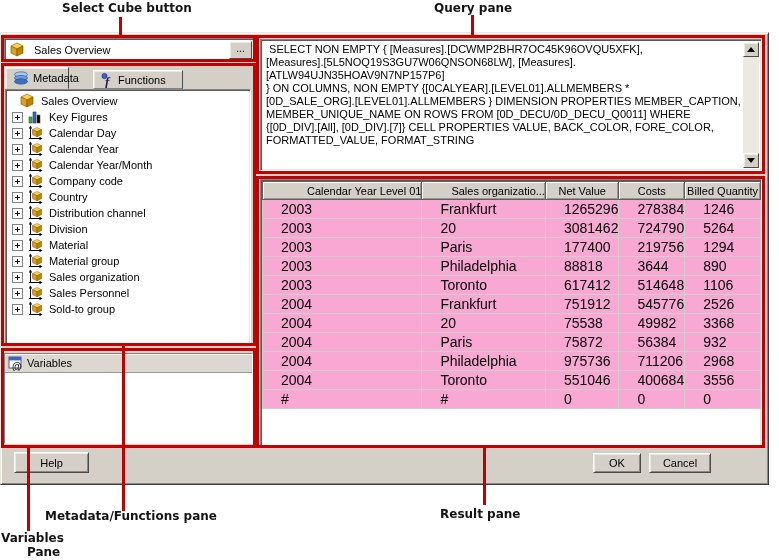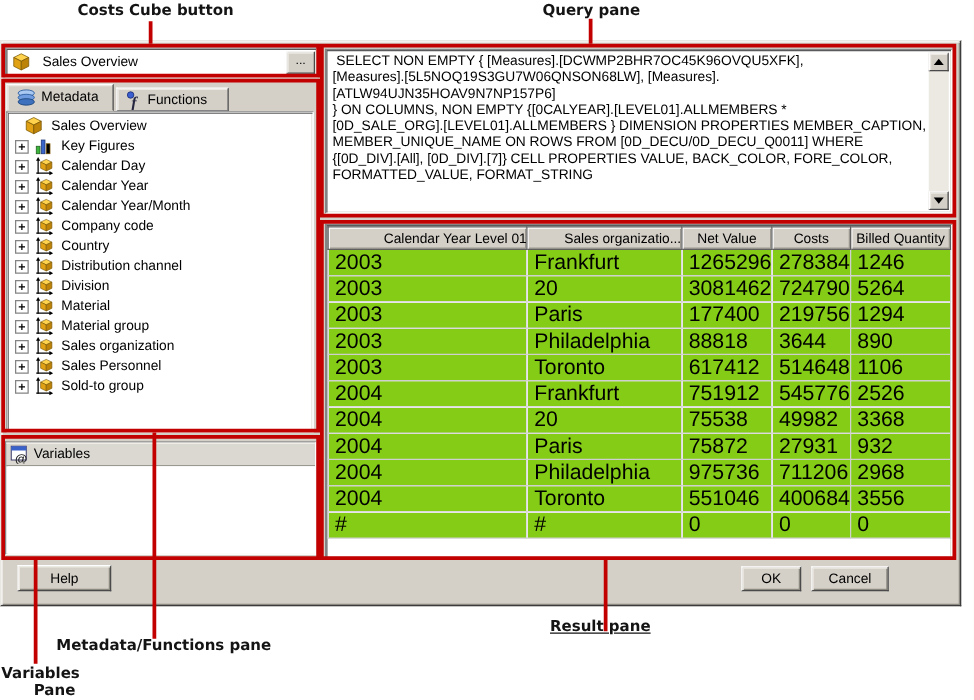--- a/index.html
+++ b/index.html
@@ -22,21 +22,21 @@
   .cube-field { position:absolute; left:3px; top:5px; width:250px; height:24px; display:flex; align-items:center; }
   .cube-field .val { flex:1; padding-left:5px; }
   .browse-btn { position:relative; width:23px; height:18px; margin-right:1px; flex:0 0 auto;
     background:var(--gray); border:1px solid; border-color:#fdfdfd #4a4a4a #4a4a4a #fdfdfd;
     box-shadow: inset 1px 1px 0 #ece9e2; font-size:10px; text-align:center; line-height:14px; cursor:pointer; }
 
   
   .tab { position:absolute; display:flex; align-items:center; gap:4px; padding:0 7px;
     background:var(--gray); border:1px solid; border-color:#fdfdfd #4a4a4a transparent #fdfdfd;
     box-shadow: inset 1px 1px 0 #ece9e2; cursor:pointer; }
-  .tab-active { left:4px; top:34px; height:22px; width:86px; z-index:3; }
+  .tab-active { left:4px; top:34px; height:22px; width:64px; z-index:3; }
   .tab-idle   { left:92px; top:37px; height:19px; width:90px; border-bottom:1px solid #848484; }
 
   
   .tree-panel { position:absolute; left:4px; top:56px; width:246px; height:257px; overflow:hidden; padding:3px 0 0 2px; }
   .tree-row { height:16px; display:flex; align-items:center; white-space:nowrap; }
   .tree-root .ticon { margin-left:11px; }
   .expander { width:11px; height:11px; margin-left:4px; flex:0 0 auto; background:#fff;
     border:1px solid #848484; position:relative; cursor:pointer; }
   .expander::before, .expander::after { content:""; position:absolute; background:#000; }
   .expander::before { left:2px; top:4px; width:5px; height:1px; }
@@ -60,22 +60,22 @@
     display:flex; align-items:center; justify-content:center; cursor:pointer; }
   .sb-up { top:0; } .sb-dn { bottom:0; }
   .tri-up { width:0; height:0; border-left:4px solid transparent; border-right:4px solid transparent; border-bottom:5px solid #000; }
   .tri-dn { width:0; height:0; border-left:4px solid transparent; border-right:4px solid transparent; border-top:5px solid #000; }
 
   
   .result-pane { position:absolute; left:259px; top:146px; width:502px; height:268px; overflow:hidden; }
   table.result { border-collapse:collapse; table-layout:fixed; margin:1px 0 0 1px; }
   table.result th { height:18px; background:var(--gray); font-weight:normal; font-size:11px; text-align:center;
     border:1px solid #5f5f5f; box-shadow: inset 1px 1px 0 #fdfdfd, inset -1px -1px 0 #9a978e; overflow:hidden; white-space:nowrap; }
-  table.result td { height:19px; border:1px solid #cfcfcf; padding-left:5px; font-size:17px;
-    overflow:hidden; white-space:nowrap; background:#84cc16; }
+  table.result td { height:19px; border:1px solid #cfcfcf; padding-left:18px; font-size:14px;
+    overflow:hidden; white-space:nowrap; background:#f9a8d4; }
   .c0{width:143px;padding-left:44px;} .c1{width:98px;padding-left:29px;} .c2{width:71px;} .c3{width:50px;} .c4{width:97px;}
 
   
   .help-btn { left:13px; top:419px; width:75px; height:21px; }
   .ok-btn   { left:592px; top:420px; width:48px; height:20px; }
   .cancel-btn { left:648px; top:420px; width:62px; height:20px; }
 
   
   .ann-rect { position:absolute; border:3px solid var(--red); pointer-events:none; z-index:40; }
   .ann-line { position:absolute; width:3px; background:var(--red); pointer-events:none; z-index:41; }
@@ -91,21 +91,21 @@
   .l-query { left:471px; top:15px; height:20px; }
   .l-meta { left:122px; top:346px; height:165px; }
   .l-vars { left:27px; top:448px; height:83px; }
   .l-result { left:483px; top:448px; height:57px; }
 
   .t-cube { left:62px; top:1px; }
   .t-query { left:434px; top:1px; }
   .t-meta { left:45px; top:509px; }
   .t-vars1 { left:1px; top:531px; }
   .t-vars2 { left:15px; top:545px;margin-left:12px; }
-  .t-result { left:440px; top:494px;text-decoration:underline; }
+  .t-result { left:440px; top:507px; }
 </style>
 </head>
 <body>
 
 <div class="dialog">
 
   <div class="cube-field sunken">
     <span class="ticon" style="margin-left:4px">
       <svg width="16" height="16" viewBox="0 0 16 16">
           <polygon points="8,1 14,4 8,7 2,4" fill="#ffd24d" stroke="#7a5600" stroke-width="0.6"></polygon>
@@ -445,21 +445,21 @@
             <td class="c0">2004</td>
             <td class="c1">20</td>
             <td class="c2">75538</td>
             <td class="c3">49982</td>
             <td class="c4">3368</td>
           </tr>
           <tr>
             <td class="c0">2004</td>
             <td class="c1">Paris</td>
             <td class="c2">75872</td>
-            <td class="c3">27931</td>
+            <td class="c3">56384</td>
             <td class="c4">932</td>
           </tr>
           <tr>
             <td class="c0">2004</td>
             <td class="c1">Philadelphia</td>
             <td class="c2">975736</td>
             <td class="c3">711206</td>
             <td class="c4">2968</td>
           </tr>
           <tr>
@@ -490,18 +490,18 @@
 <div class="ann-rect r-query"></div>
 <div class="ann-rect r-result"></div>
 <div class="ann-rect r-vars"></div>
 
 <div class="ann-line l-cube"></div>
 <div class="ann-line l-query"></div>
 <div class="ann-line l-meta"></div>
 <div class="ann-line l-vars"></div>
 <div class="ann-line l-result"></div>
 
-<div class="ann-label t-cube">Costs Cube button</div>
+<div class="ann-label t-cube">Select Cube button</div>
 <div class="ann-label t-query">Query pane</div>
 <div class="ann-label t-meta">Metadata/Functions pane</div>
 <div class="ann-label t-vars1">Variables</div>
 <div class="ann-label t-vars2">Pane</div>
 <div class="ann-label t-result">Result pane</div>
 
 </body></html>

